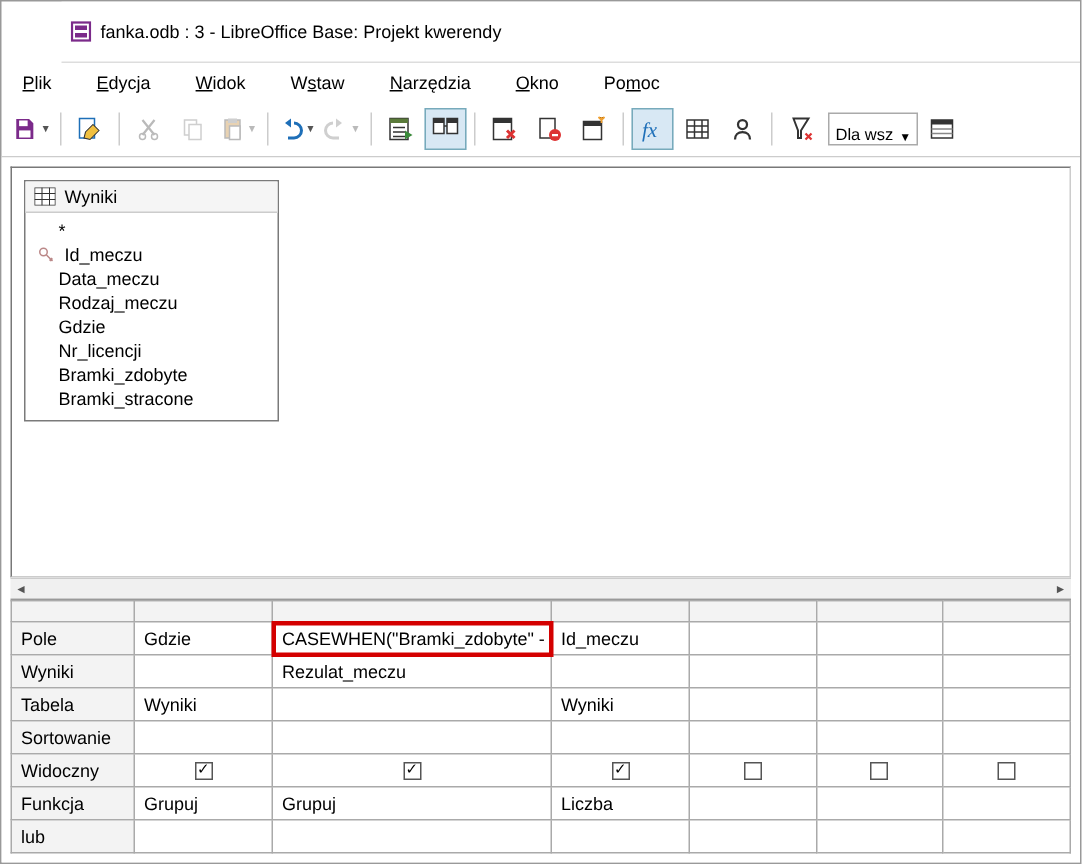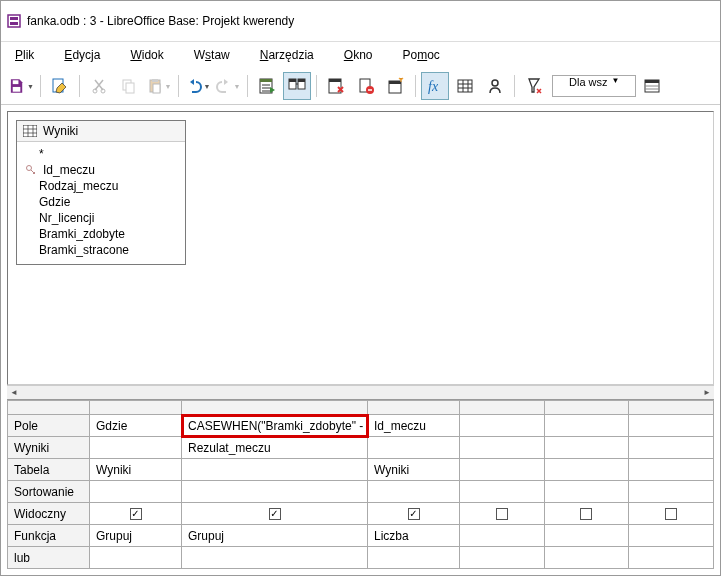--- a/index.html
+++ b/index.html
@@ -1,26 +1,26 @@
 <!DOCTYPE html>
 <html><head>
 <meta charset="utf-8">
 <style>
 * { box-sizing: border-box; margin: 0; padding: 0; }
 body { font-family: "Segoe UI", Tahoma, sans-serif; font-size: 12px; background: #fff; color: #000; width: 721px; height: 576px; overflow: hidden; display: flex; flex-direction: column; border: 1px solid #999; }
-.titlebar { display: flex; align-items: center; height: 41px; padding: 16px 6px; background: #fff; border-bottom: 1px solid #ddd; }
+.titlebar { display: flex; align-items: center; height: 41px; padding: 16px 6px; background: #fff; border-bottom: 1px solid #ddd; margin-left: 40px; }
 .titlebar svg { margin-right: 6px; }
 .titlebar-text { font-size: 12px; }
 .menubar { display: flex; gap: 18px; padding: 4px 8px; }
 .menu-item { padding: 2px 6px; cursor: default; }
 .menu-item u { text-decoration: underline; }
 .toolbar { display: flex; align-items: center; gap: 2px; padding: 4px 6px; border-bottom: 1px solid #ccc; }
 .tb-btn { width: 28px; height: 28px; display: flex; align-items: center; justify-content: center; border: 1px solid transparent; background: #fff; }
 .tb-sep { width: 1px; height: 22px; background: #ccc; margin: 0 3px; }
-.tb-drop { display: flex; align-items: flex-start; border: 1px solid #aaa; height: 22px; padding: 0 16px; font-size: 11px; background: #fff; margin-left: 2px; }
+.tb-drop { display: flex; align-items: flex-end; border: 1px solid #aaa; height: 22px; padding: 0 4px; font-size: 11px; background: #fff; margin-left: 2px; }
 .tb-drop-arrow { margin-left: 4px; font-size: 8px; }
 .workspace { flex: 1; background: #fff; padding: 6px; overflow: hidden; display: flex; flex-direction: column; }
 .design-area { flex: 1; background: #fff; border: 1px inset #ccc; padding: 8px; overflow: hidden; position: relative; }
 .table-panel { width: 170px; border: 1px solid #7a7a7a; background: #fff; }
 .table-panel-title { display: flex; align-items: center; gap: 6px; padding: 3px 6px; border-bottom: 1px solid #ccc; background: #f5f5f5; font-size: 12px; }
 .table-fields { padding: 4px 2px 6px 2px; }
 .field-row { display: flex; align-items: center; gap: 6px; padding: 1px 6px 1px 20px; font-size: 12px; white-space: nowrap; }
 .field-row.star { padding-left: 20px; }
 .field-row.key { padding-left: 6px; }
 .hscroll { height: 14px; background: #f0f0f0; display: flex; align-items: center; border-top: 1px solid #ccc; }
@@ -201,20 +201,21 @@
       </div>
       <div class="table-fields" id="tfields">
           <div class="field-row star">*</div>
           <div class="field-row key">
             <svg width="12" height="12" viewBox="0 0 12 12">
               <circle cx="4" cy="4" r="2.5" fill="none" stroke="#b88" stroke-width="1"></circle>
               <path d="M6 6l4 4M9 8l1 1M8 9l1 1" stroke="#b88"></path>
             </svg>
             <span>Id_meczu</span>
           </div>
+          <div class="field-row">Data_meczu</div>
           <div class="field-row">Rodzaj_meczu</div>
           <div class="field-row">Gdzie</div>
           <div class="field-row">Nr_licencji</div>
           <div class="field-row">Bramki_zdobyte</div>
           <div class="field-row">Bramki_stracone</div>
         </div>
     </div>
   </div>
   <div class="hscroll">
     <div class="hscroll-arrow">◄</div>

